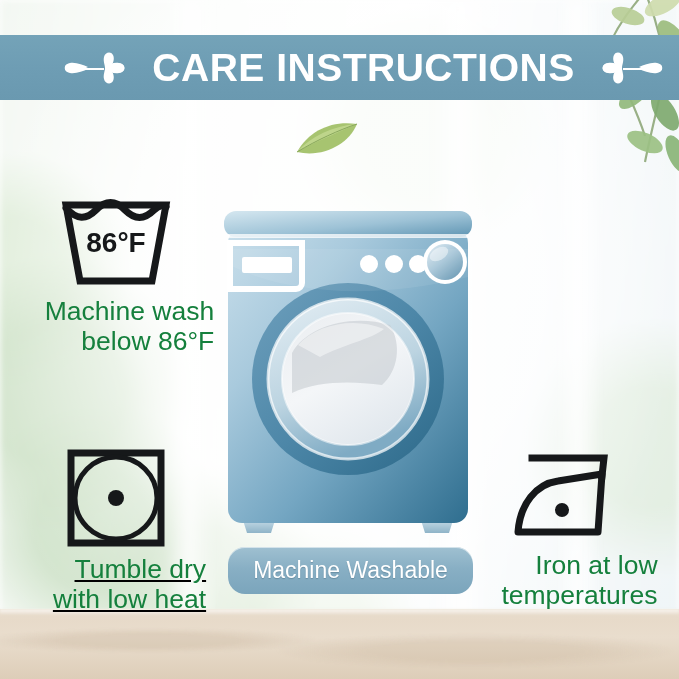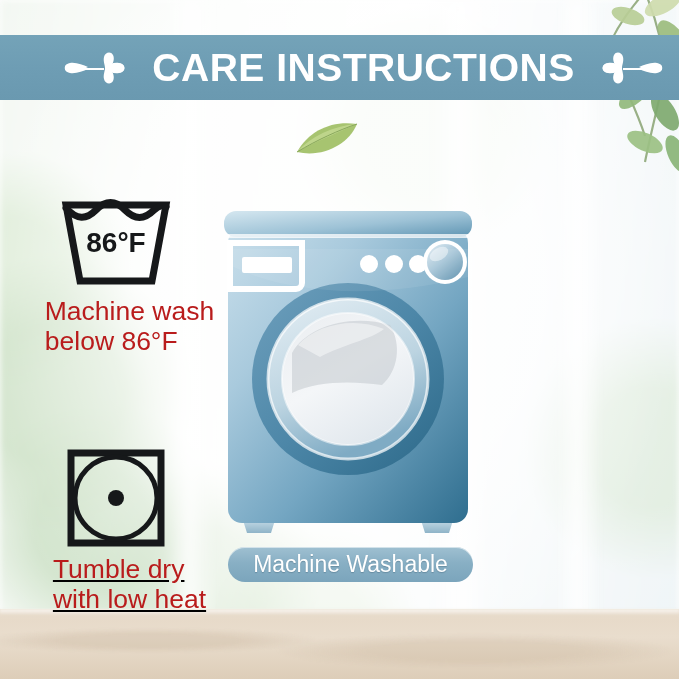--- a/index.html
+++ b/index.html
@@ -64,31 +64,31 @@
   .foliage{position:absolute;right:-6px;top:-14px;width:190px;height:196px;}
 
   
   .cell{position:absolute;width:215px;display:flex;flex-direction:column;align-items:center;}
   .cell-tl{left:8px;top:196px;}
   .cell-tr{left:458px;top:196px;}
   .cell-bl{left:8px;top:446px;text-decoration:underline;}
   .cell-br{left:458px;top:446px;}
   .sym{display:block;}
   .cap{
-    margin-top:7px;text-align:left;color:#b91c1c;
+    margin-top:7px;text-align:right;color:#15803d;
     font-size:26.5px;line-height:1.12;font-weight:400;white-space:pre-line;margin-left:28px;
   }
   .cap-tight{margin-top:5px;}
 
   
   .machine{position:absolute;left:222px;top:205px;width:252px;height:334px;}
 
   
   .badge{
-    position:absolute;left:228px;top:547px;width:245px;height:35px;
+    position:absolute;left:228px;top:547px;width:245px;height:47px;
     border-radius:17px;
     background:linear-gradient(180deg,#9fc0d1 0%,#88afc4 46%,#7ba5bc 100%);
     box-shadow:inset 0 1px 0 rgba(255,255,255,.55);
     display:flex;align-items:center;justify-content:center;
   }
   .badge-text{
     color:#ffffff;font-size:23px;font-weight:400;line-height:1;white-space:nowrap;
     text-shadow:0 1px 1px rgba(70,105,125,.45);
   }
 </style>
@@ -171,20 +171,29 @@
   <div class="cell cell-bl">
     <svg class="sym" width="104" height="104" viewBox="0 0 104 104">
       <rect x="7" y="7" width="90" height="90" fill="none" stroke="#16181a" stroke-width="7"></rect>
       <circle cx="52" cy="52" r="41" fill="none" stroke="#16181a" stroke-width="5"></circle>
       <circle cx="52" cy="52" r="8" fill="#16181a"></circle>
     </svg>
     <div class="cap cap-tight">Tumble dry
 with low heat</div>
   </div>
 
+  <div class="cell cell-br">
+    <svg class="sym" width="120" height="100" viewBox="0 0 120 100">
+      <path d="M12 86 C14 58 30 38 52 35 L96 28 L92 86 Z" fill="none" stroke="#16181a" stroke-width="7" stroke-linejoin="round"></path>
+      <path d="M26 12 L98 12 L96 30" fill="none" stroke="#16181a" stroke-width="7" stroke-linecap="square"></path>
+      <circle cx="56" cy="64" r="7" fill="#16181a"></circle>
+    </svg>
+    <div class="cap cap-tight">Iron at low
+temperatures</div>
+  </div>
 
   <svg class="machine" viewBox="0 0 252 334">
     <defs>
       <linearGradient id="bodyGrad" x1="0" y1="0" x2="1" y2="1">
         <stop offset="0%" stop-color="#c9dfeb"></stop>
         <stop offset="28%" stop-color="#a9cadd"></stop>
         <stop offset="60%" stop-color="#74a6c2"></stop>
         <stop offset="100%" stop-color="#2f6e8f"></stop>
       </linearGradient>
       <linearGradient id="topGrad" x1="0" y1="0" x2="1" y2="1">

